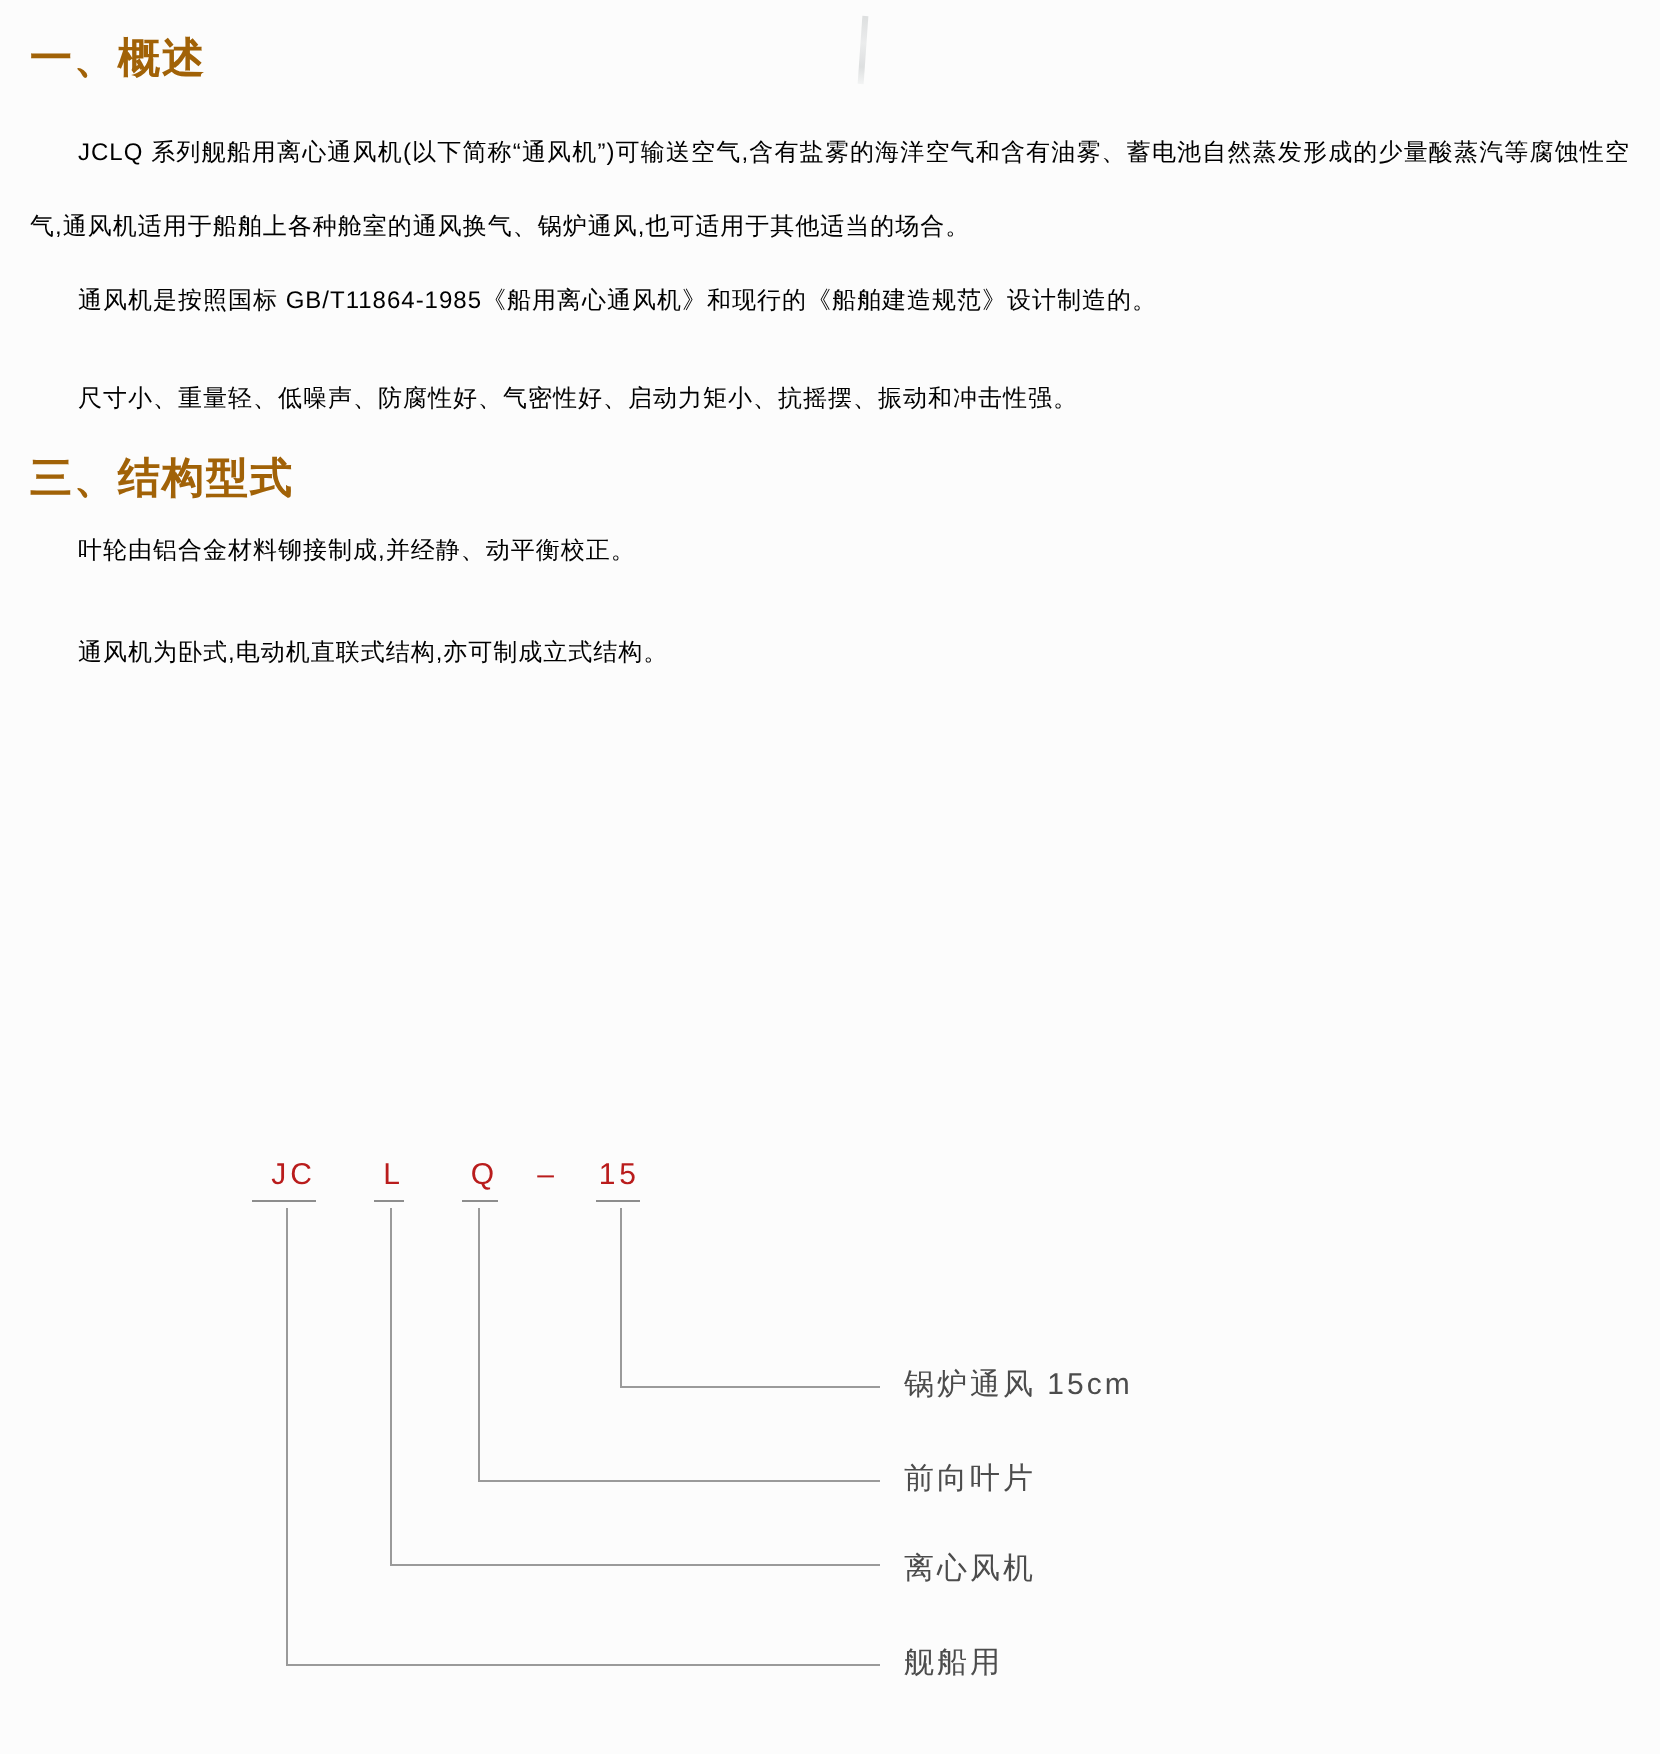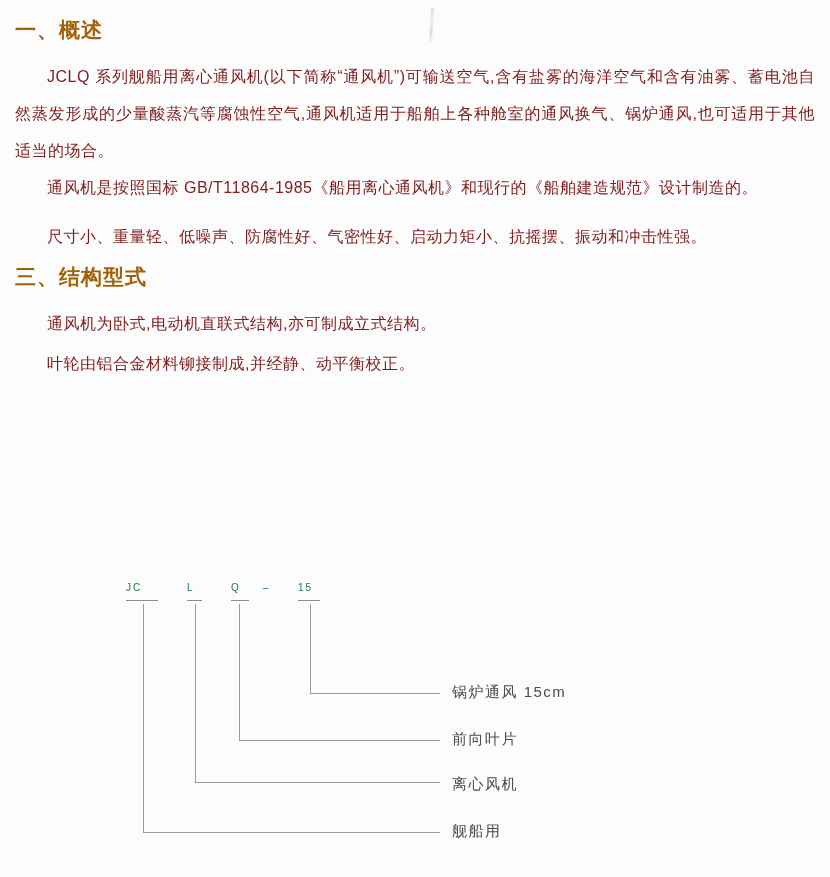--- a/index.html
+++ b/index.html
@@ -24,23 +24,23 @@
     color: #a16207;
     letter-spacing: 1px;
     line-height: 28px;
   }
   .mt-h2 { margin-top: 24px; }
   .mt-h3 { margin-top: 8px; }
   .mt-h4 { margin-top: 16px; }
   
   .para {
     margin: 0;
-    font-size: 16px;
+    font-size: 12px;
     line-height: 37px;
-    color: #7f1d1d;
+    color: #000000;
     letter-spacing: 0.5px;
     text-align: justify;
   }
   .indent { text-indent: 2em; }
   .mt-p  { margin-top: 14px; }
   .mt-p2 { margin-top: 12px; }
   .mt-p3 { margin-top: 3px; }
   
   .scan-artifact {
     position: absolute;
@@ -52,24 +52,24 @@
   }
   
   .diagram {
     position: absolute;
     left: 0; top: 518px;
     width: 830px; height: 359px;
   }
   .code-part {
     position: absolute;
     top: 60px;
-    font-size: 10px;
-    color: #15803d;
+    font-size: 15px;
+    color: #b91c1c;
     letter-spacing: 2px;
-    text-align: left;
+    text-align: right;
     line-height: 20px;
     padding-bottom: 2px;
     border-bottom: 1px solid #8d8d8d;
   }
   .code-jc   { left: 126px; width: 32px; }
   .code-l    { left: 187px; width: 15px; }
   .code-q    { left: 231px; width: 18px; }
   .code-dash { left: 263px; width: 16px; border-bottom: none; }
   .code-15   { left: 298px; width: 22px; }
   .vline {
@@ -111,22 +111,22 @@
 
   <div class="scan-artifact"></div>
 
   <h2 class="section-heading">一、概述</h2>
   <p class="para indent mt-p">JCLQ 系列舰船用离心通风机(以下简称“通风机”)可输送空气,含有盐雾的海洋空气和含有油雾、蓄电池自然蒸发形成的少量酸蒸汽等腐蚀性空气,通风机适用于船舶上各种舱室的通风换气、锅炉通风,也可适用于其他适当的场合。</p>
   <p class="para indent">通风机是按照国标 GB/T11864-1985《船用离心通风机》和现行的《船舶建造规范》设计制造的。</p>
 
   <p class="para indent mt-p2">尺寸小、重量轻、低噪声、防腐性好、气密性好、启动力矩小、抗摇摆、振动和冲击性强。</p>
 
   <h2 class="section-heading mt-h3">三、结构型式</h2>
+  <p class="para indent mt-p3">叶轮由铝合金材料铆接制成,并经静、动平衡校正。</p>
   <p class="para indent mt-p">通风机为卧式,电动机直联式结构,亦可制成立式结构。</p>
-  <p class="para indent mt-p3">叶轮由铝合金材料铆接制成,并经静、动平衡校正。</p>
 
 
   <div class="diagram">
 
     <span class="code-part code-jc">JC</span>
     <span class="code-part code-l">L</span>
     <span class="code-part code-q">Q</span>
     <span class="code-part code-dash">–</span>
     <span class="code-part code-15">15</span>
 

